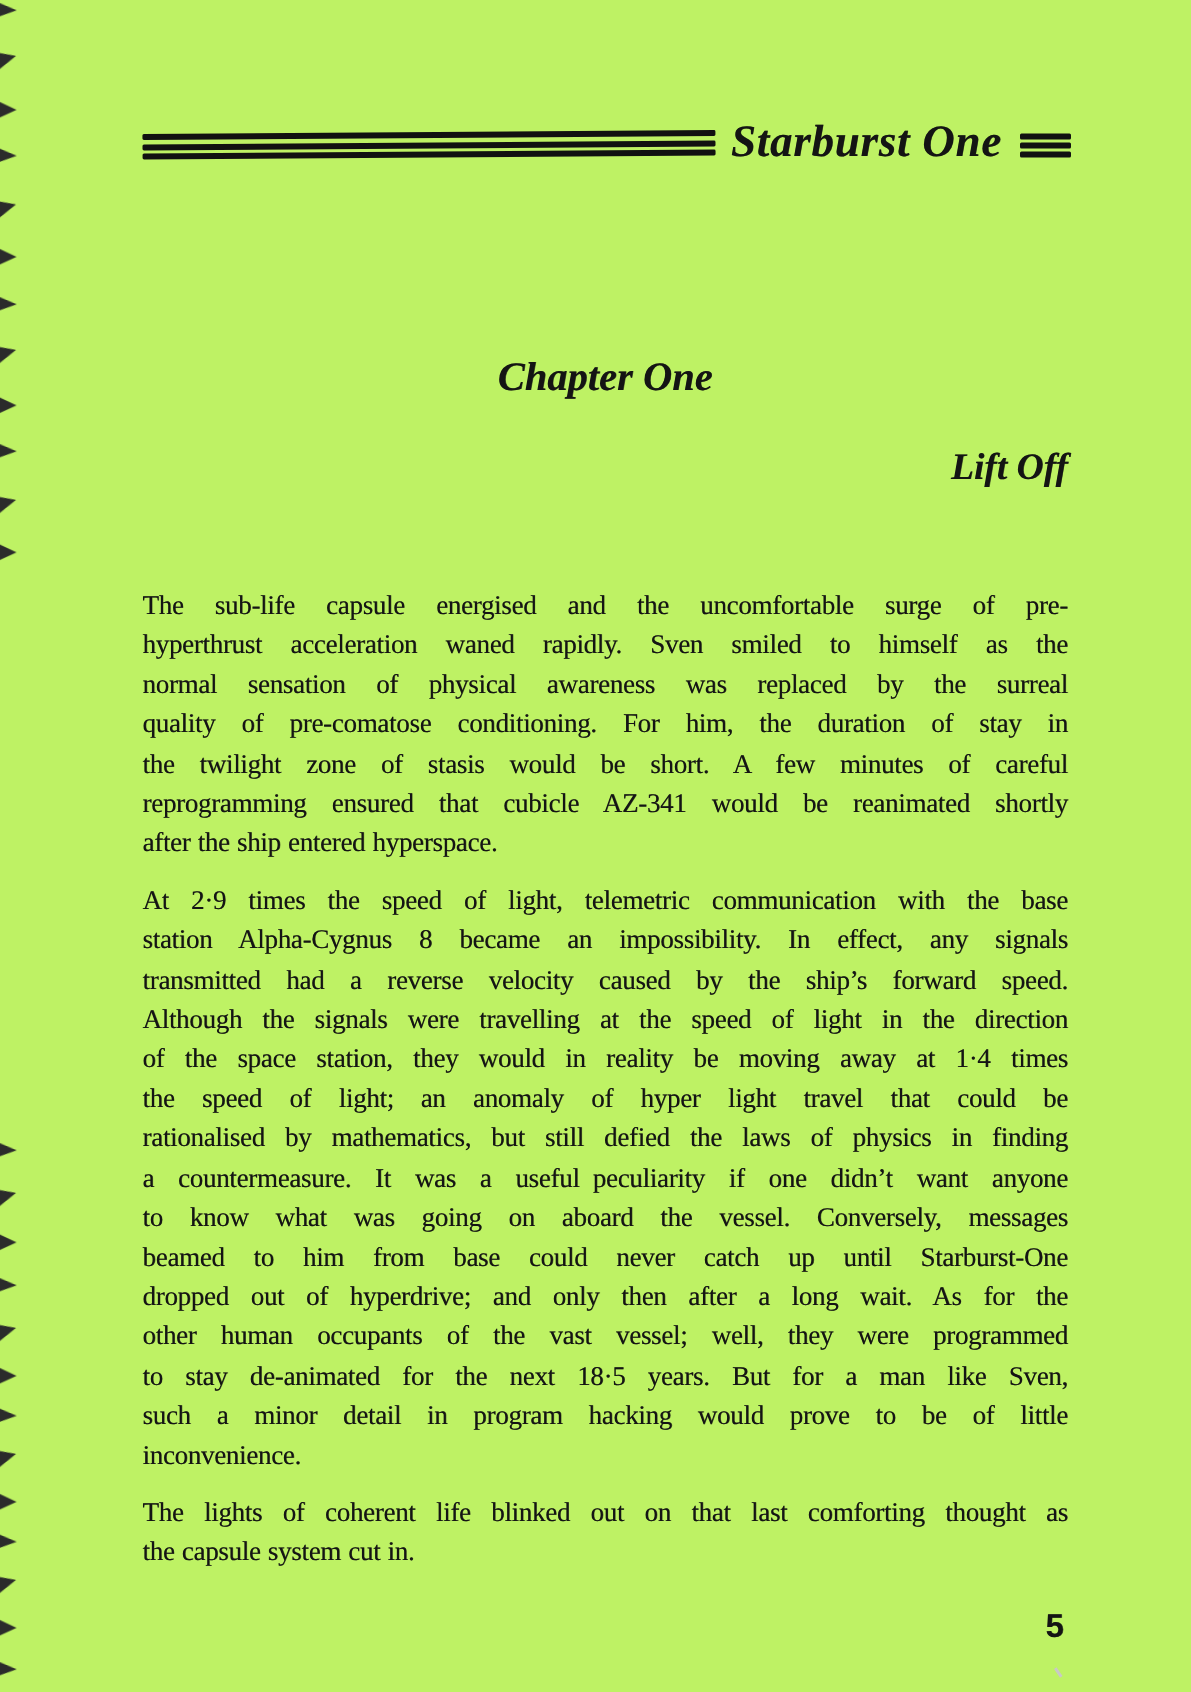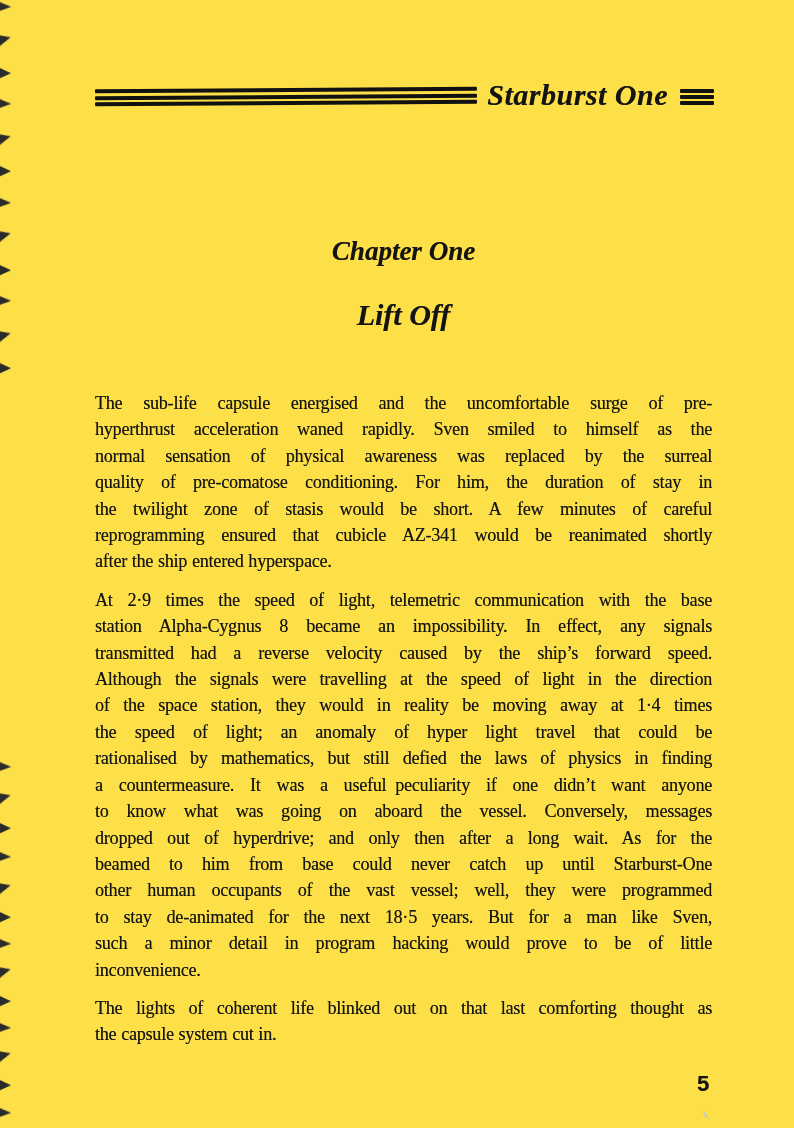--- a/index.html
+++ b/index.html
@@ -1,20 +1,20 @@
 <!DOCTYPE html>
 <html><head>
 <meta charset="utf-8">
 <style>
   html, body { margin: 0; padding: 0; background: #e8e8e8; }
   .page {
     position: relative;
     width: 794px; height: 1128px;
     margin: 0 auto;
-    background: #fde047;
+    background: #bef264;
     font-family: "Liberation Serif", serif;
     color: #141414;
     overflow: hidden;
     text-shadow: 0.25px 0 0.2px rgba(10,10,10,0.55);
   }
 
   
   .edge-marks { position: absolute; inset: 0; pointer-events: none; }
   .edge-mark {
     position: absolute; left: -3px;
@@ -51,23 +51,23 @@
   
   .chapter-label {
     position: absolute; top: 236px; left: 95px; width: 617px;
     text-align: center;
     font-weight: bold; font-style: italic;
     font-size: 27px;
   }
   .chapter-title {
     position: absolute; top: 298px; left: 95px; width: 617px;
     margin: 0;
-    text-align: center;
+    text-align: right;
     font-weight: bold; font-style: italic;
-    font-size: 30px;
+    font-size: 25px;
   }
 
   
   .body-text {
     position: absolute; top: 390px; left: 95px; width: 617px;
     font-size: 18px; line-height: 26.4px;
     letter-spacing: -0.2px;
     word-spacing: 0.5px;
   }
   .para { margin: 0 0 12px 0; }
@@ -151,22 +151,22 @@
       <div class="para">
         <div class="line">At 2·9 times the speed of light, telemetric communication with the base</div>
         <div class="line">station Alpha-Cygnus 8 became an impossibility. In effect, any signals</div>
         <div class="line">transmitted had a reverse velocity caused by the ship’s forward speed.</div>
         <div class="line">Although the signals were travelling at the speed of light in the direction</div>
         <div class="line">of the space station, they would in reality be moving away at 1·4 times</div>
         <div class="line">the speed of light; an anomaly of hyper light travel that could be</div>
         <div class="line">rationalised by mathematics, but still defied the laws of physics in finding</div>
         <div class="line">a countermeasure. It was a useful peculiarity if one didn’t want anyone</div>
         <div class="line">to know what was going on aboard the vessel. Conversely, messages</div>
+        <div class="line">beamed to him from base could never catch up until Starburst-One</div>
         <div class="line">dropped out of hyperdrive; and only then after a long wait. As for the</div>
-        <div class="line">beamed to him from base could never catch up until Starburst-One</div>
         <div class="line">other human occupants of the vast vessel; well, they were programmed</div>
         <div class="line">to stay de-animated for the next 18·5 years. But for a man like Sven,</div>
         <div class="line">such a minor detail in program hacking would prove to be of little</div>
         <div class="line last">inconvenience.</div>
       </div>
       <div class="para">
         <div class="line">The lights of coherent life blinked out on that last comforting thought as</div>
         <div class="line last">the capsule system cut in.</div>
       </div>
     </main>

